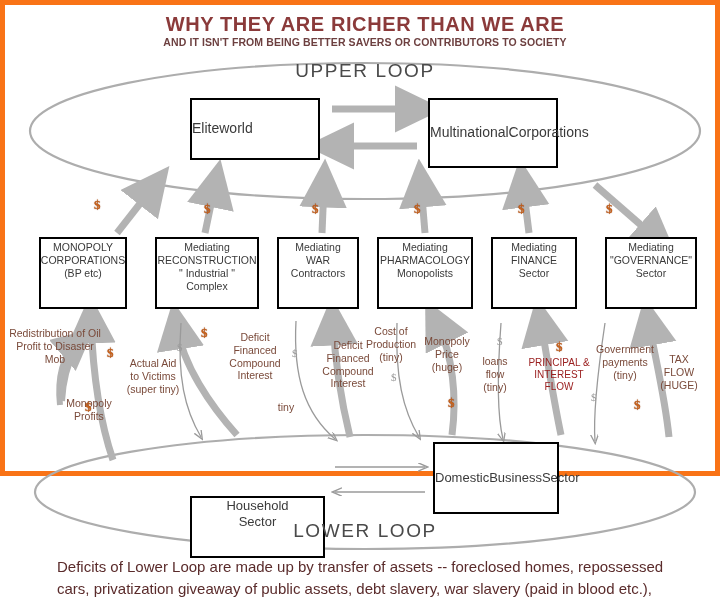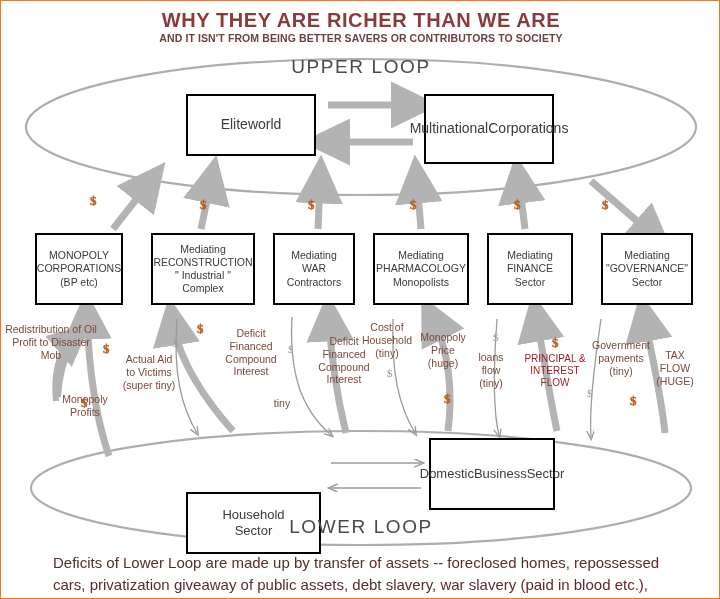--- a/index.html
+++ b/index.html
@@ -1,31 +1,31 @@
 <!DOCTYPE html>
 <html><head>
 <meta charset="utf-8">
 <style>
   html,body{margin:0;padding:0;background:#ffffff;}
   body{width:720px;height:599px;overflow:hidden;font-family:"Liberation Sans",sans-serif;}
-  #canvas{position:relative;width:720px;height:599px;background:#ffffff;
-          box-sizing:border-box;border:1px solid #f97316;}
+  #canvas{position:relative;width:720px;height:476px;background:#ffffff;
+          box-sizing:border-box;border:5px solid #f97316;}
   .abs{position:absolute;}
   
   #title{left:0;top:8px;width:720px;text-align:center;color:#8b3a3a;
          font-size:20px;font-weight:bold;letter-spacing:.6px;
          font-family:"Liberation Sans",sans-serif;}
   #subtitle{left:0;top:31px;width:720px;text-align:center;color:#6d4040;
             font-size:10.5px;font-weight:bold;letter-spacing:.1px;}
   .loop-label{color:#4a4a4a;font-size:19px;letter-spacing:1.6px;text-align:center;}
   #upper-loop-label{left:0;top:55px;width:720px;}
   #lower-loop-label{left:0;top:515px;width:720px;}
   
   .box{box-sizing:border-box;border:2.5px solid #000;background:#fff;
-       display:flex;align-items:center;justify-content:center;text-align:center;
+       display:flex;align-items:center;text-align:center;
        color:#3a3a3a;line-height:1.25;}
   .box-top{font-size:14px;}
   .box-mid{font-size:10.5px;padding:2px;}
   .box-bot{font-size:13px;}
   
   .flabel{color:#7a4a3a;font-size:10.5px;line-height:1.22;text-align:center;}
   .flabel.red{color:#9b2020;font-size:10px;}
   .dollar{color:#c8641e;font-size:13px;font-weight:bold;font-family:"Liberation Serif",serif;
           text-shadow:0 0 1px #7a2800;}
   .dollar.thin{color:#9a9a9a;font-weight:normal;text-shadow:none;font-size:11px;}
@@ -155,21 +155,21 @@
 
   <div class="abs flabel" style="left:308px;top:334px;width:70px;">
     <span>Deficit Financed Compound Interest</span>
   </div>
 
   <div class="abs flabel" style="left:264px;top:396px;width:34px;">
     <span>tiny</span>
   </div>
 
   <div class="abs flabel" style="left:356px;top:320px;width:60px;">
-    <span>Cost of Household (tiny)</span>
+    <span>Cost of Production (tiny)</span>
   </div>
 
   <div class="abs flabel" style="left:414px;top:330px;width:56px;">
     <span>Monopoly Price (huge)</span>
   </div>
 
   <div class="abs flabel" style="left:468px;top:350px;width:44px;">
     <span>loans flow (tiny)</span>
   </div>
 

